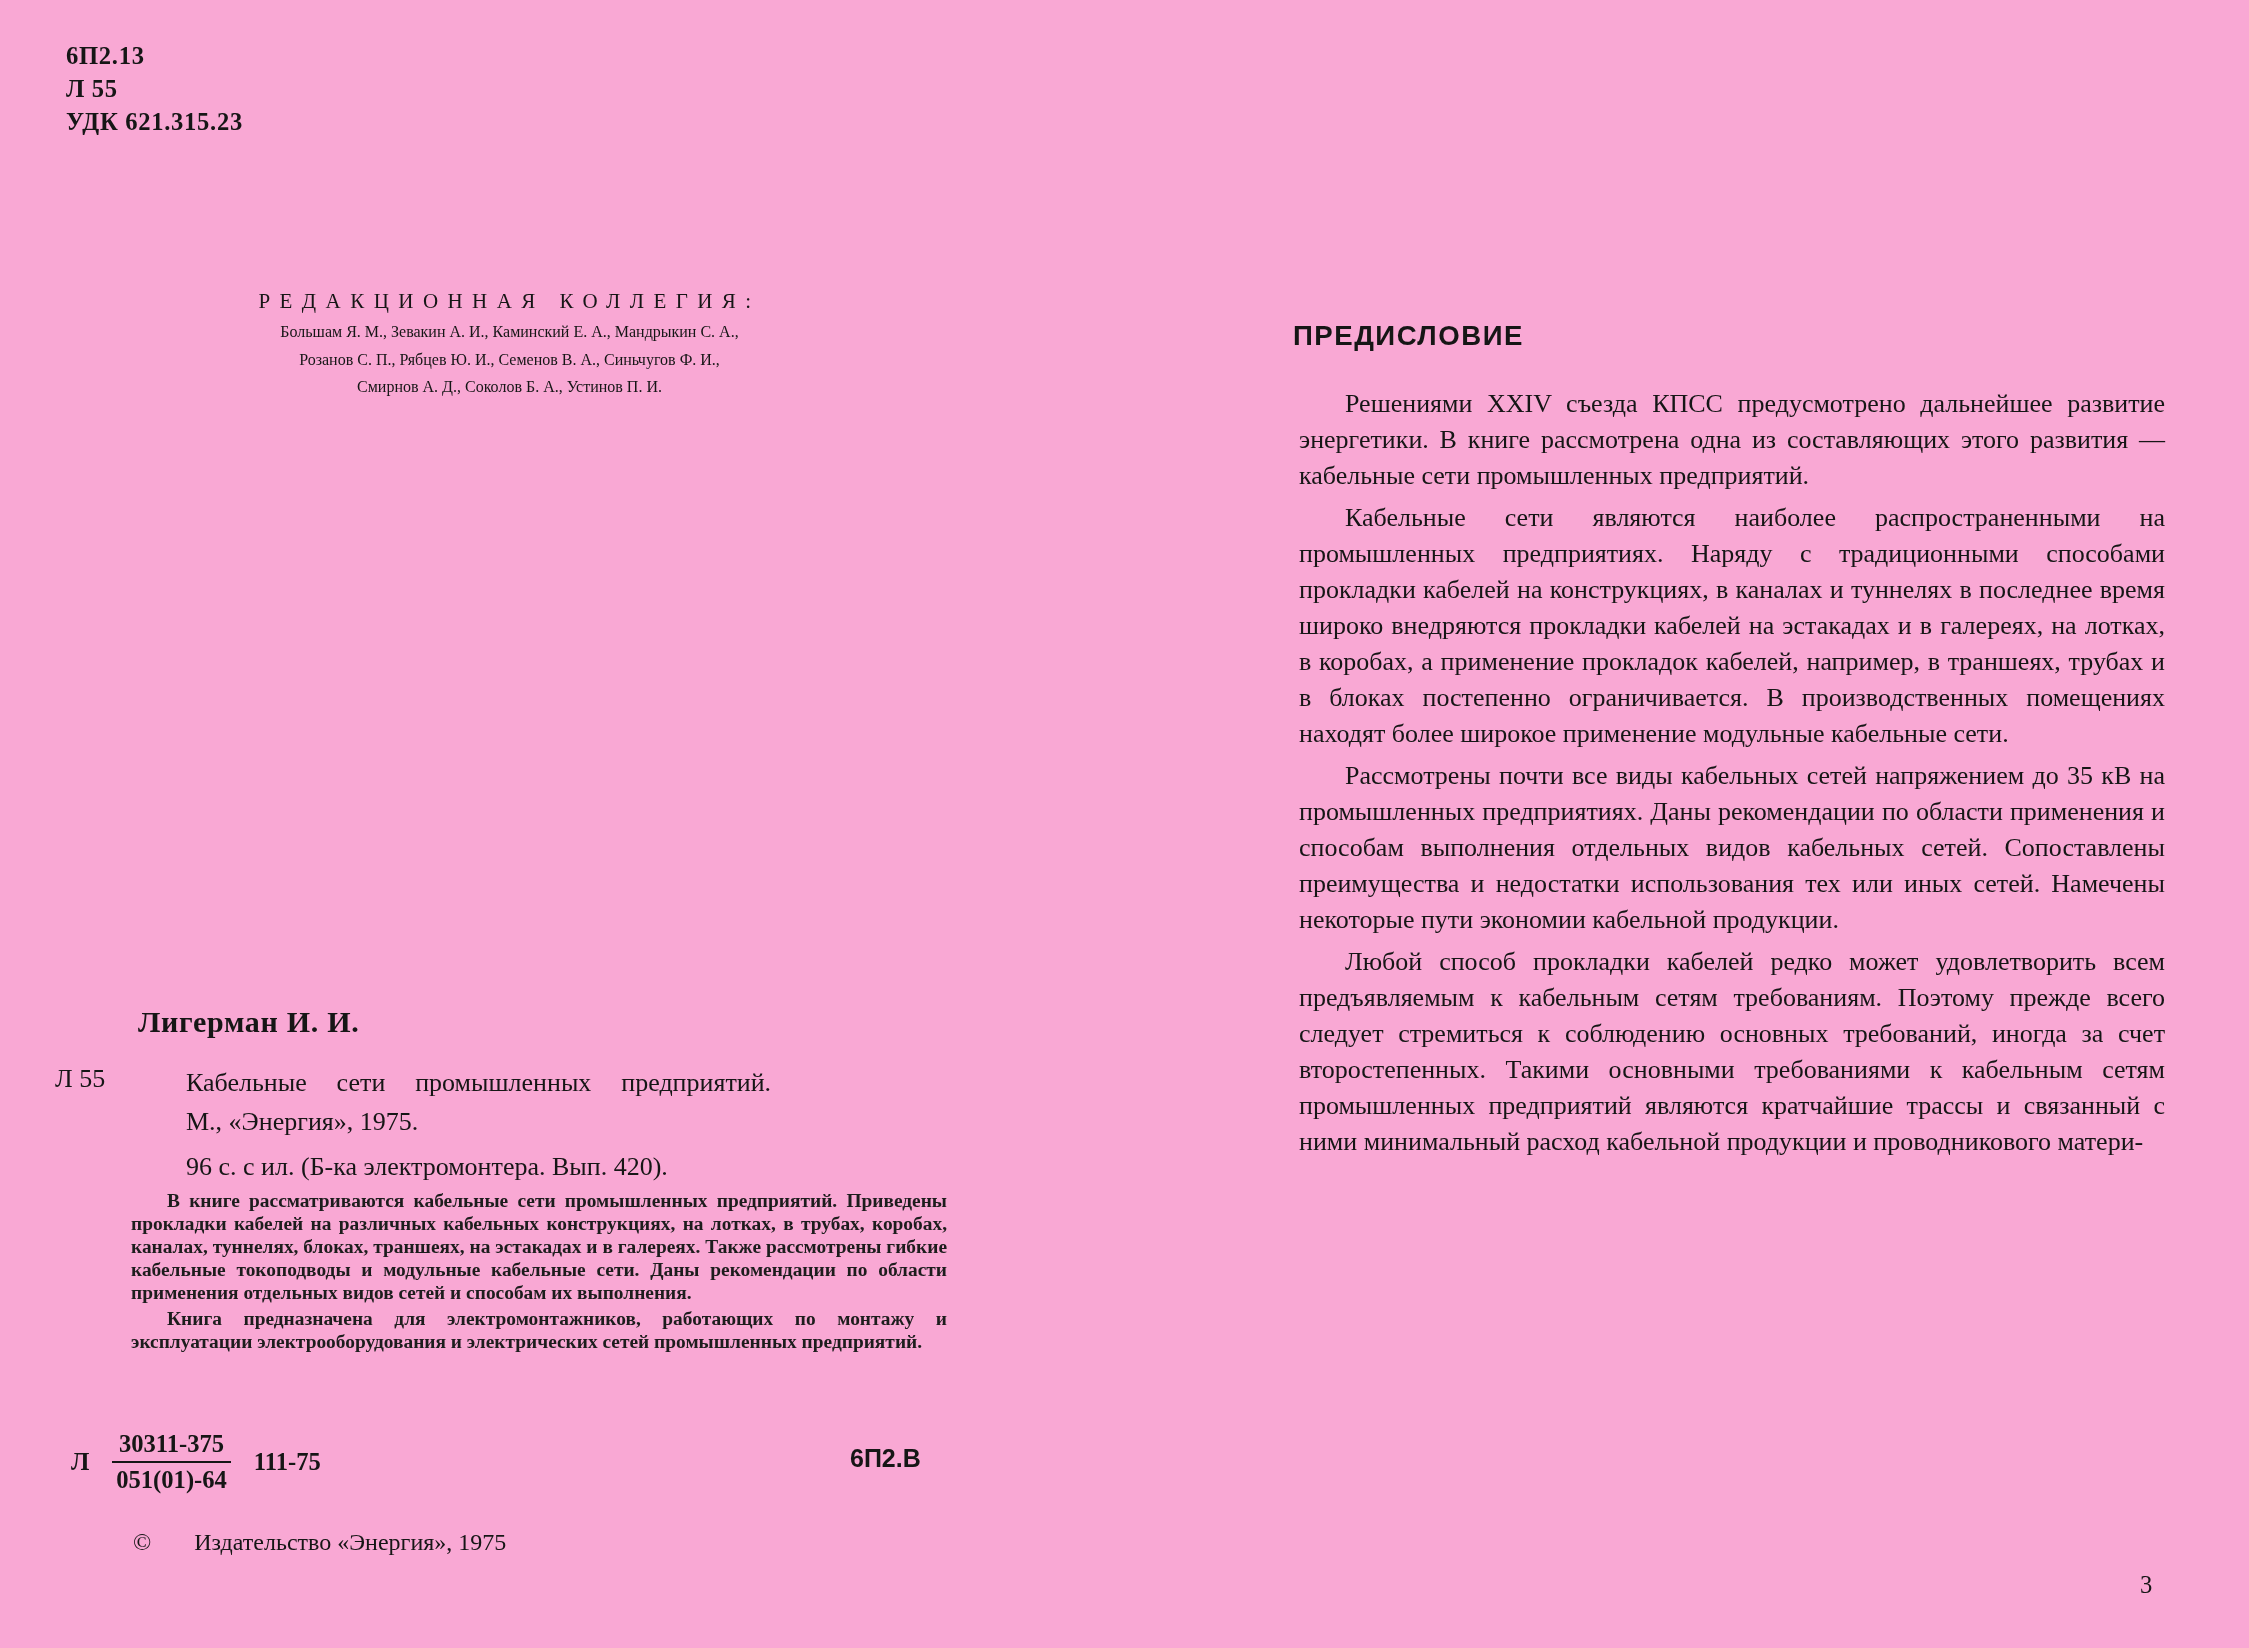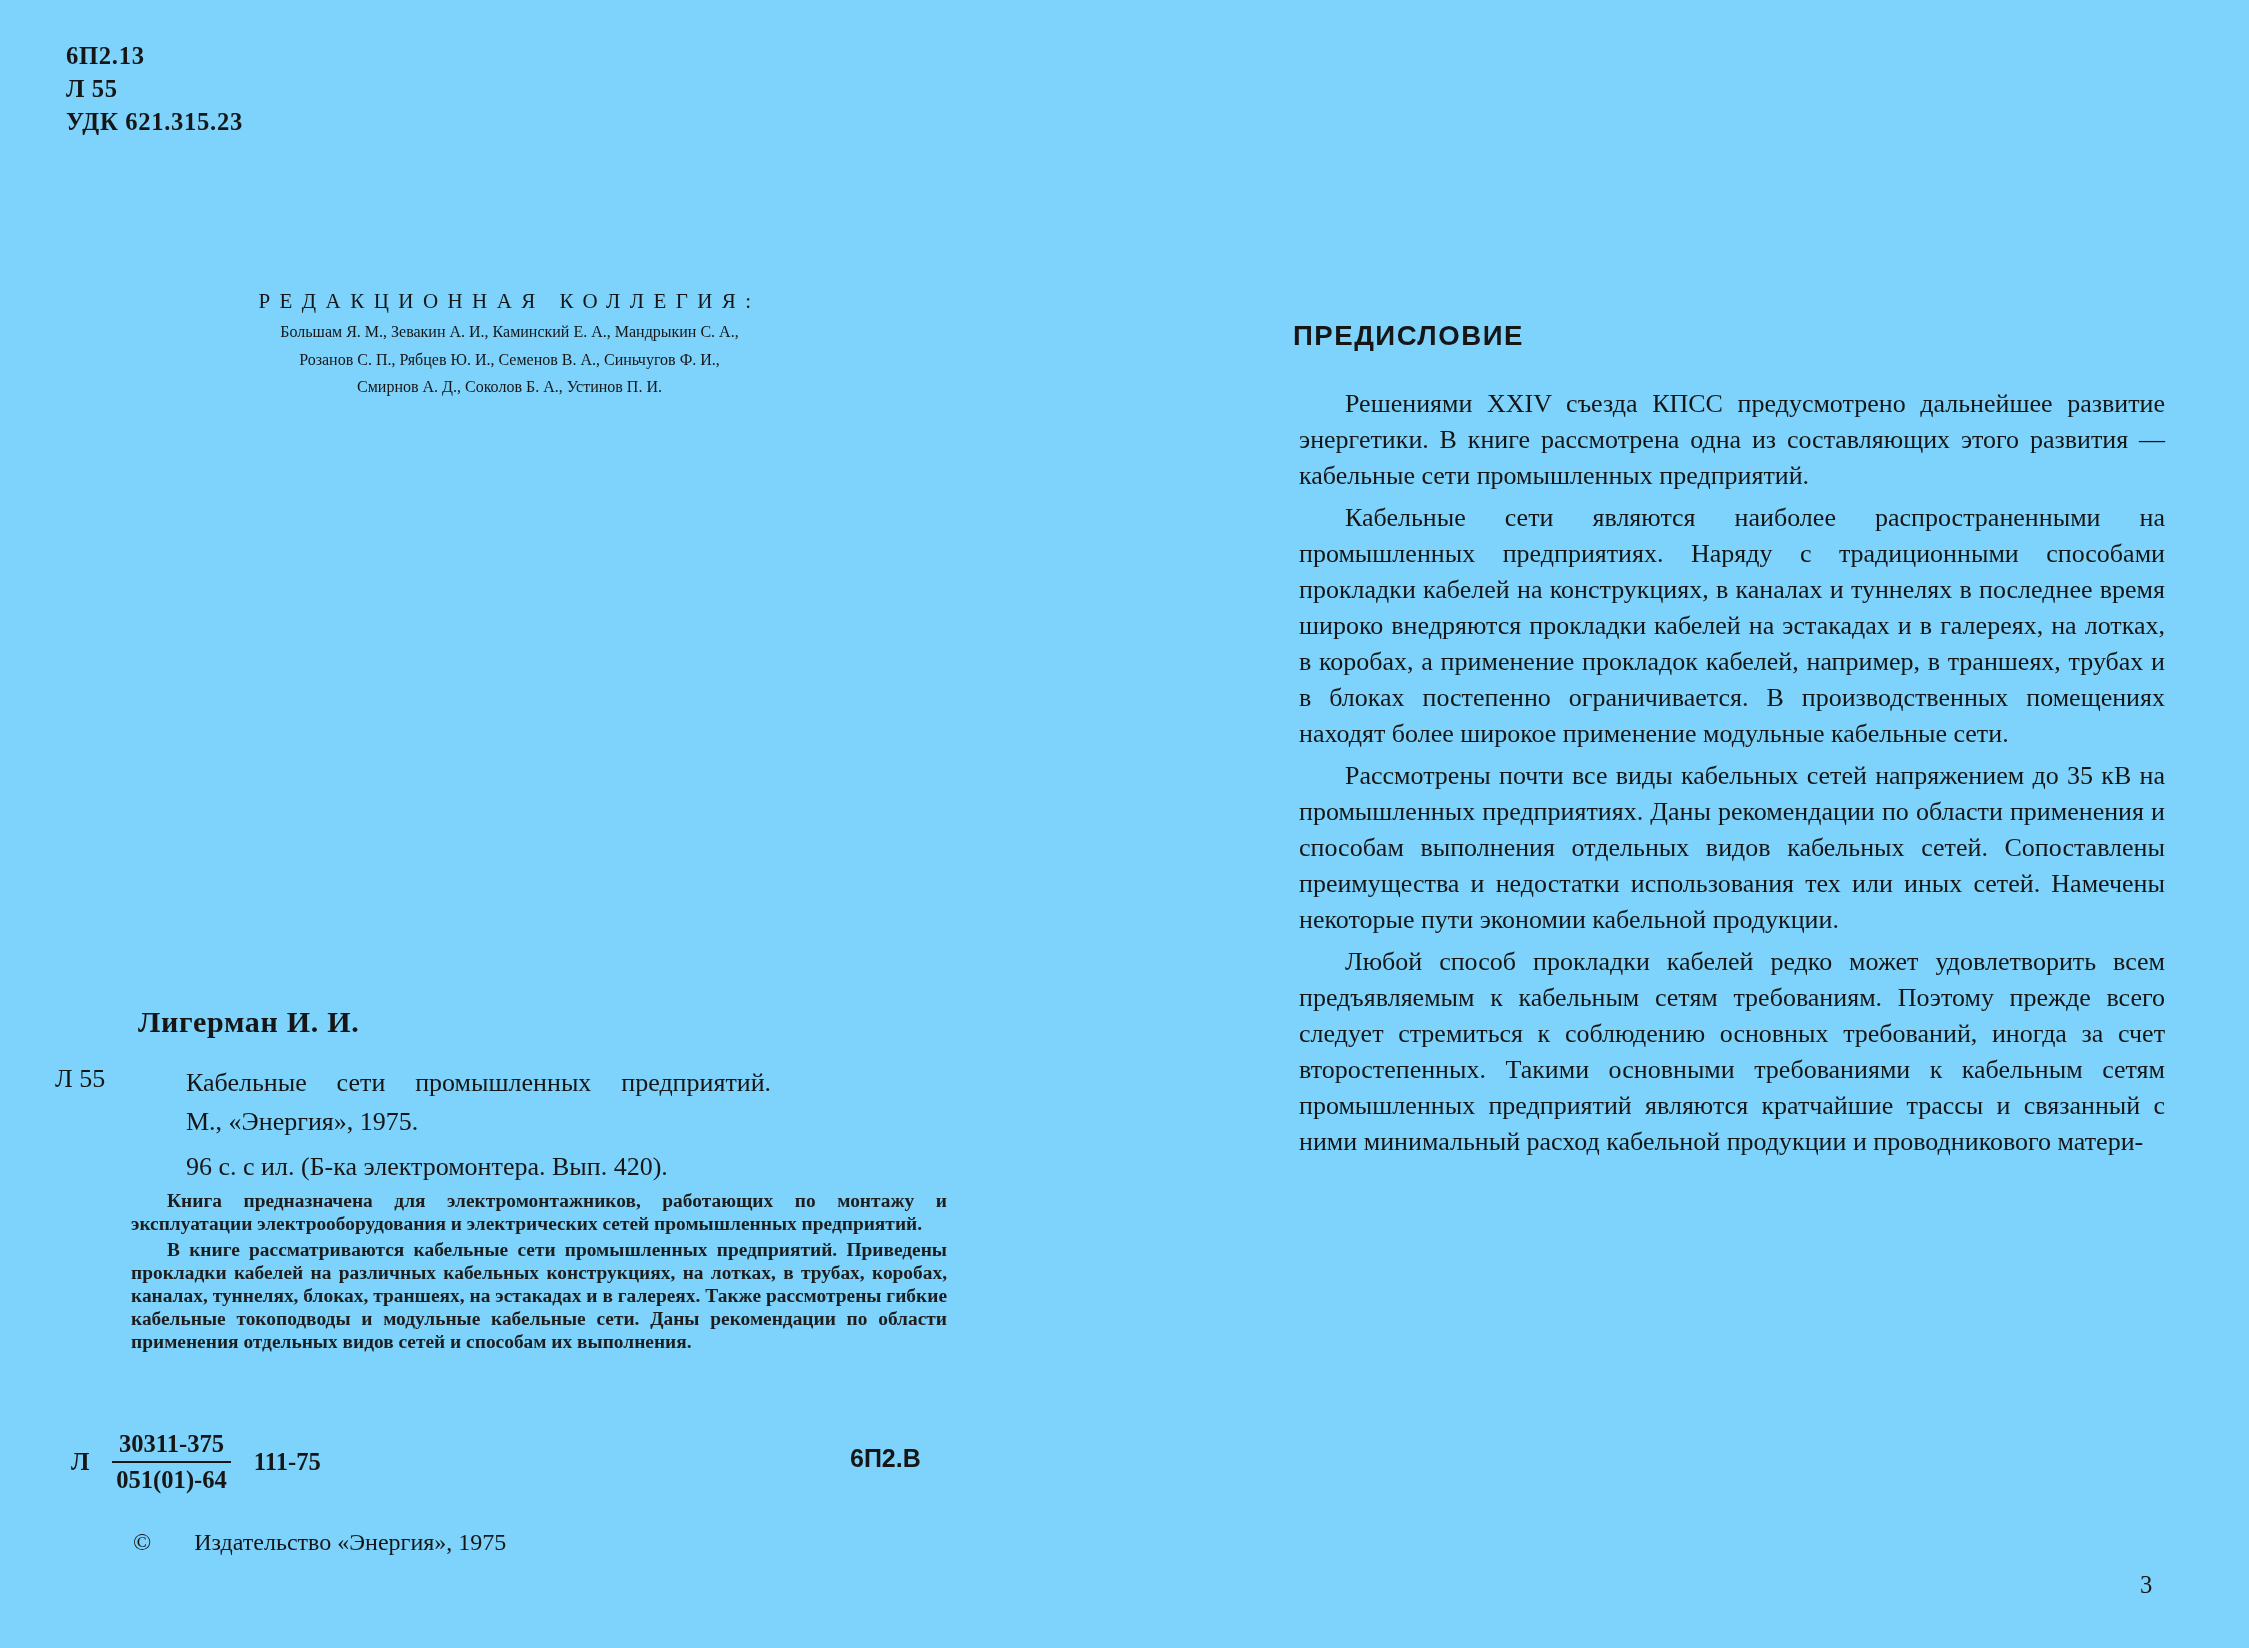--- a/index.html
+++ b/index.html
@@ -1,19 +1,19 @@
 <!DOCTYPE html>
 <html style="font-size:12px"><head>
 <meta charset="utf-8">
 <style>
   html,body{margin:0;padding:0;background:#e8e8e4;}
   .spread{
     position:relative;
     width:2250px;height:1649px;
-    background:#7dd3fc;
+    background:#f9a8d4;
     font-family:"Liberation Serif", serif;
     color:#161616;
     overflow:hidden;
   }
   
   .code-block{
     position:absolute;left:66px;top:39px;
     font-size:24.6px;font-weight:bold;line-height:33px;
     letter-spacing:0.7px;
   }
@@ -109,22 +109,22 @@
   <div class="shelf-code">Л 55</div>
 
   <div class="catalog-title">
     <div class="t1">Кабельные сети промышленных предприятий.</div>
     <div>М., «Энергия», 1975.</div>
   </div>
 
   <div class="collation">96 с. с ил. (Б-ка электромонтера. Вып. 420).</div>
 
   <div class="annotation">
+    <p>В книге рассматриваются кабельные сети промышленных предприятий. Приведены прокладки кабелей на различных кабельных конструкциях, на лотках, в трубах, коробах, каналах, туннелях, блоках, траншеях, на эстакадах и в галереях. Также рассмотрены гибкие кабельные токоподводы и модульные кабельные сети. Даны рекомендации по области применения отдельных видов сетей и способам их выполнения.</p>
     <p>Книга предназначена для электромонтажников, работающих по монтажу и эксплуатации электрооборудования и электрических сетей промышленных предприятий.</p>
-    <p>В книге рассматриваются кабельные сети промышленных предприятий. Приведены прокладки кабелей на различных кабельных конструкциях, на лотках, в трубах, коробах, каналах, туннелях, блоках, траншеях, на эстакадах и в галереях. Также рассмотрены гибкие кабельные токоподводы и модульные кабельные сети. Даны рекомендации по области применения отдельных видов сетей и способам их выполнения.</p>
   </div>
 
   <div class="index-row">
     <span>Л</span>
     <span class="fraction">
       <span class="num">30311-375</span>
       <span class="den">051(01)-64</span>
     </span>
     <span>111-75</span>
   </div>

